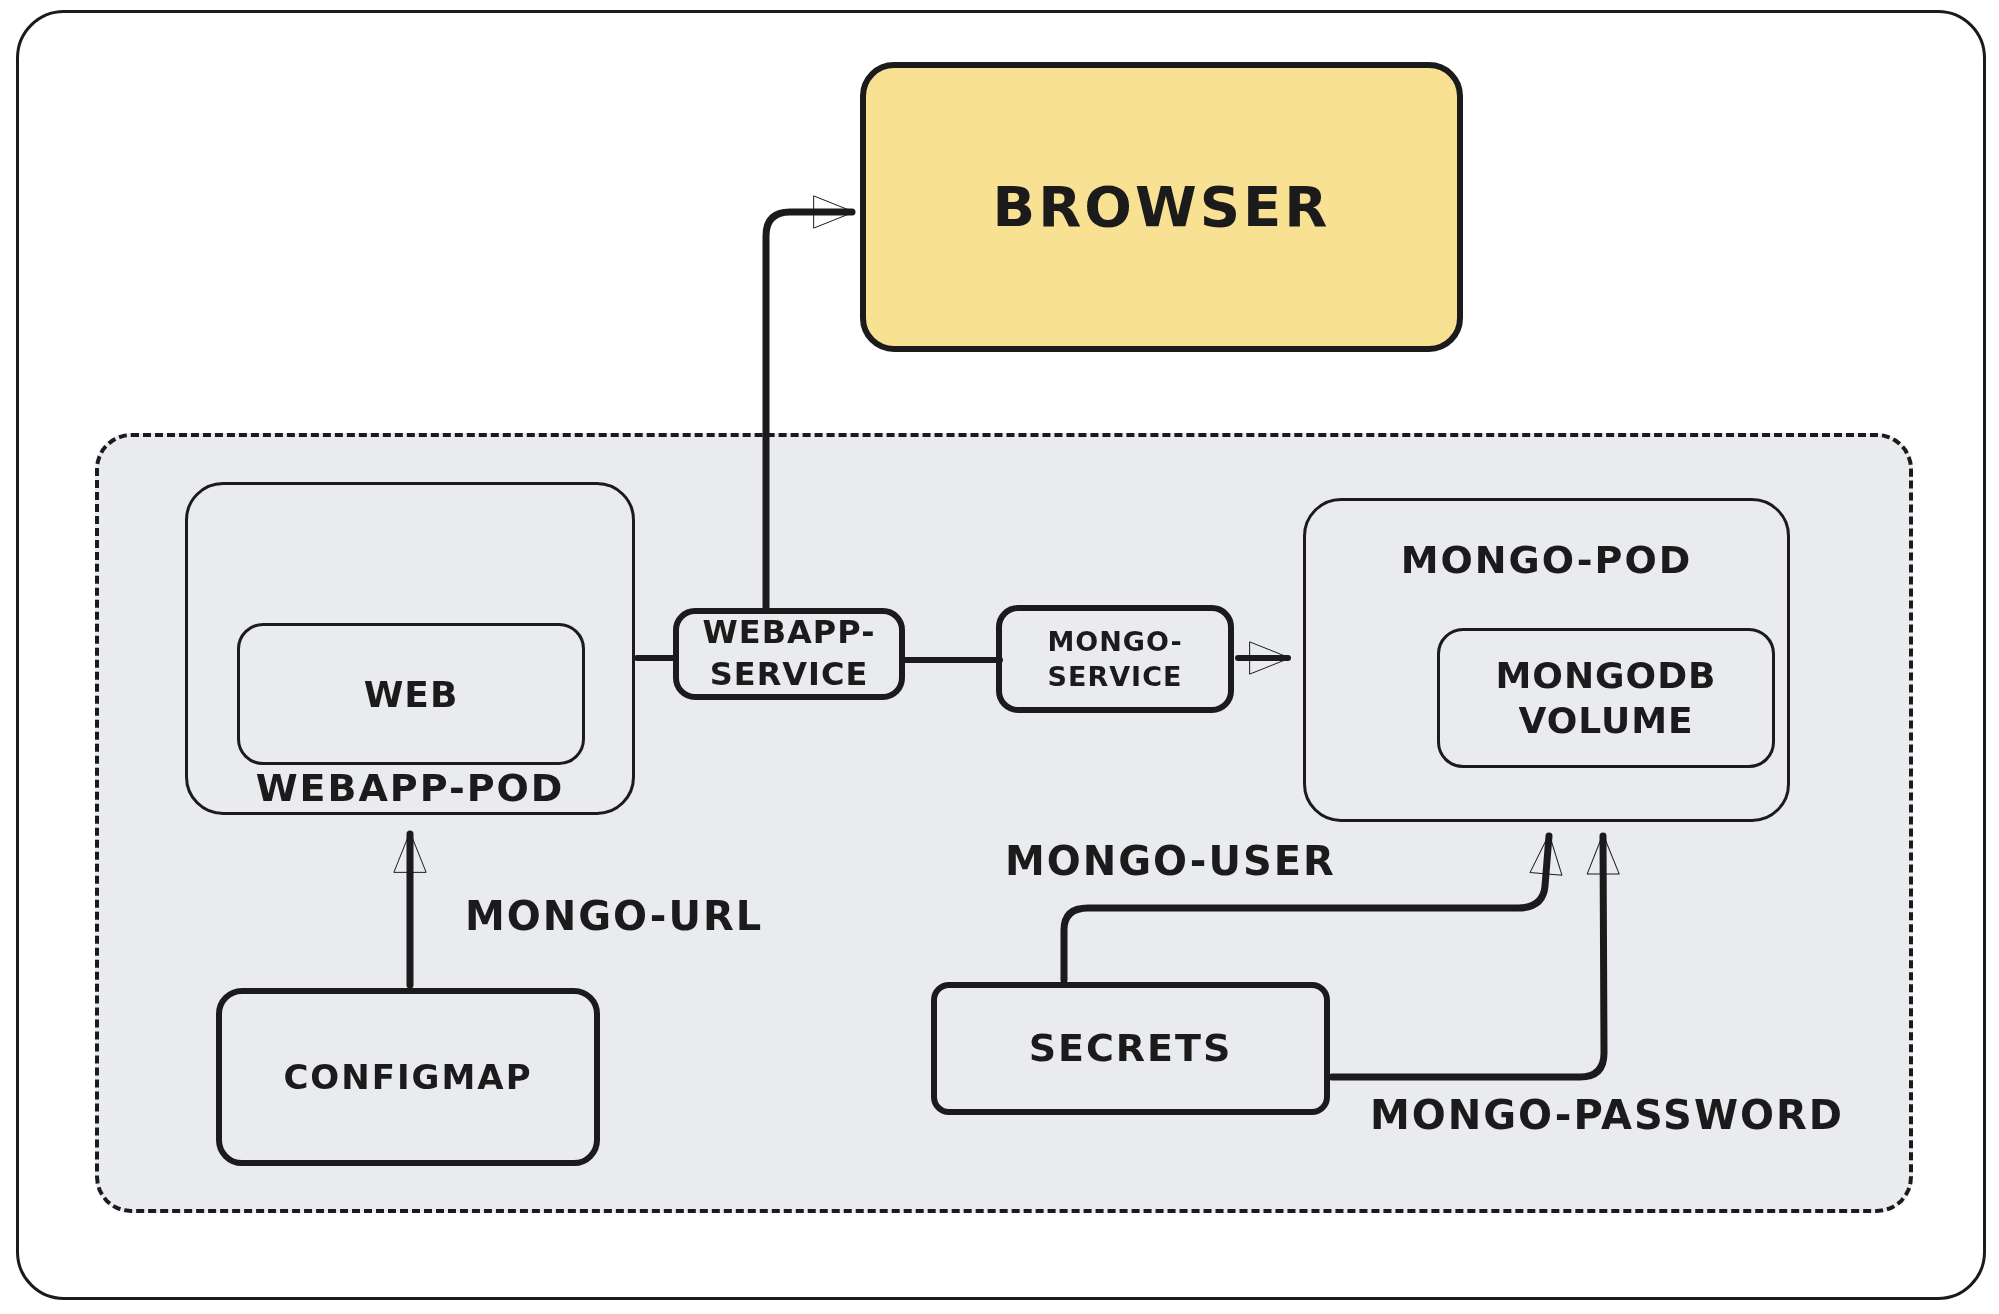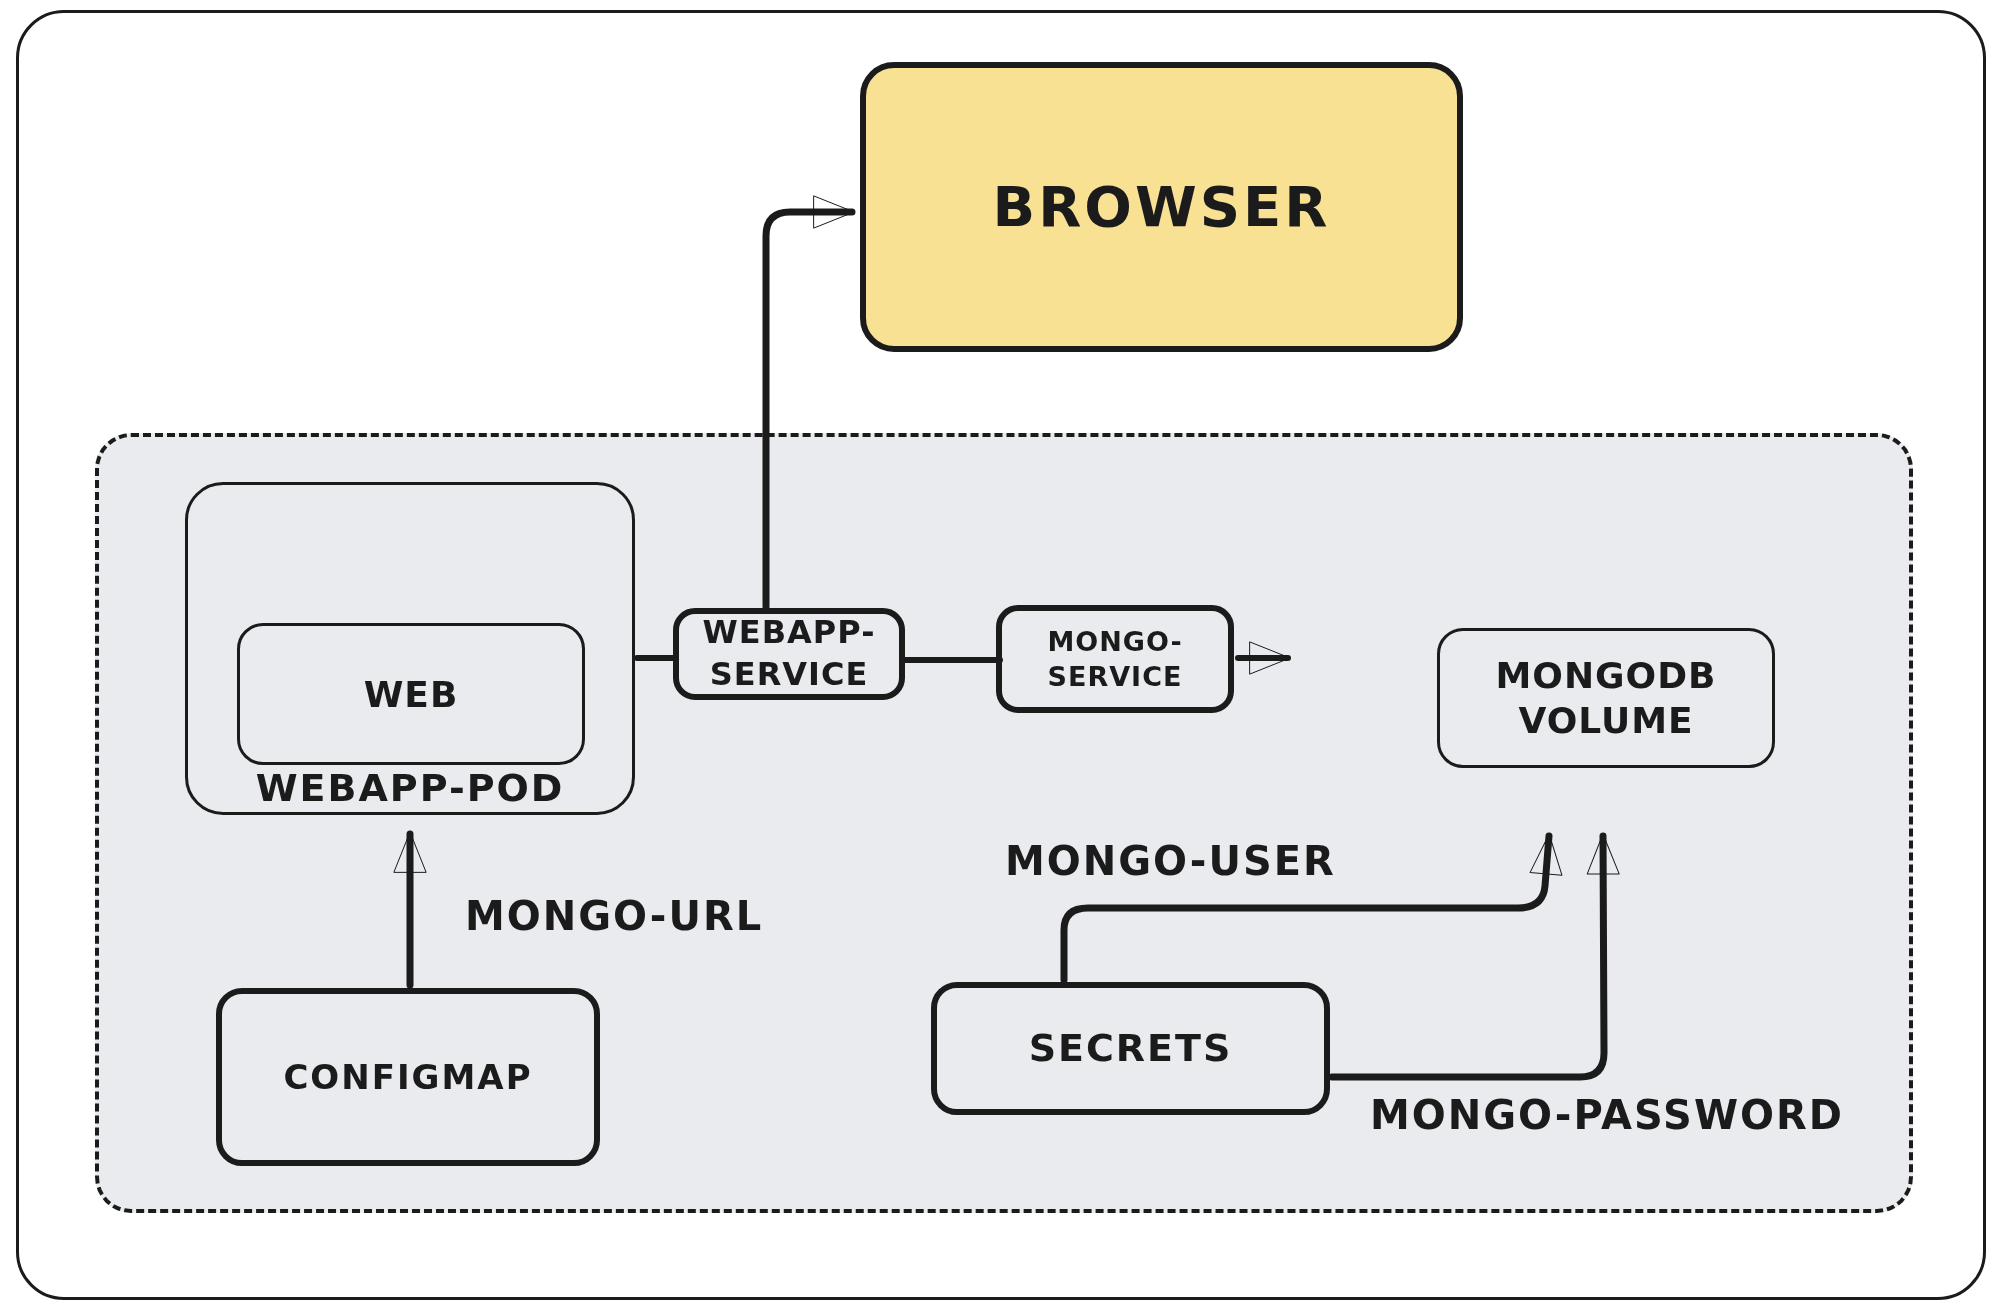--- a/index.html
+++ b/index.html
@@ -39,21 +39,21 @@
     font-size:56px;letter-spacing:3px;
   }
   .webapp-pod{left:185px;top:482px;width:450px;height:333px;border-radius:38px;justify-content:flex-end;}
   .pod-title{margin-top:36px;font-size:38px;font-weight:700;letter-spacing:2px;}
   .web-application{left:237px;top:623px;width:348px;height:142px;border-radius:26px;font-size:36px;}
   .webapp-service{left:673px;top:608px;width:232px;height:92px;border-radius:22px;font-size:32px;line-height:1.3;}
   .mongo-service{left:996px;top:605px;width:238px;height:108px;border-radius:22px;font-size:27px;line-height:1.3;}
   .mongo-pod{left:1303px;top:498px;width:487px;height:324px;border-radius:38px;justify-content:flex-start;}
   .mongodb-volume{left:1397px;top:628px;width:338px;height:140px;border-radius:26px;font-size:36px;margin-left:40px;}
   .configmap{left:216px;top:988px;width:384px;height:178px;border-radius:26px;font-size:34px;letter-spacing:2px;}
-  .secrets{left:931px;top:982px;width:399px;height:133px;border-radius:26px;font-size:38px;letter-spacing:2px;}
+  .secrets{left:931px;top:982px;width:399px;height:133px;border-radius:18px;font-size:38px;letter-spacing:2px;}
   .edge-label{
     position:absolute;font-weight:700;font-size:40px;letter-spacing:2px;white-space:nowrap;
   }
   .lbl-mongo-url{left:465px;top:893px;}
   .lbl-mongo-user{left:1005px;top:838px;}
   .lbl-mongo-password{left:1370px;top:1092px;}
   svg.wires{position:absolute;left:0;top:0;width:1999px;height:1314px;pointer-events:none;}
   svg.wires path, svg.wires line{stroke:var(--ink);fill:none;stroke-linecap:round;stroke-linejoin:round;}
 </style>
 </head>
@@ -95,20 +95,23 @@
   <div class="node thick webapp-service">
     <div>WEBAPP-</div>
     <div>SERVICE</div>
   </div>
 
   <div class="node thick mongo-service">
     <div>MONGO-</div>
     <div>SERVICE</div>
   </div>
 
+  <div class="node thin mongo-pod">
+    <div class="pod-title">MONGO-POD</div>
+  </div>
 
   <div class="node thin mongodb-volume">
     <div>MONGODB</div>
     <div>VOLUME</div>
   </div>
 
   <div class="node thick configmap">
     <span>CONFIGMAP</span>
   </div>
 

